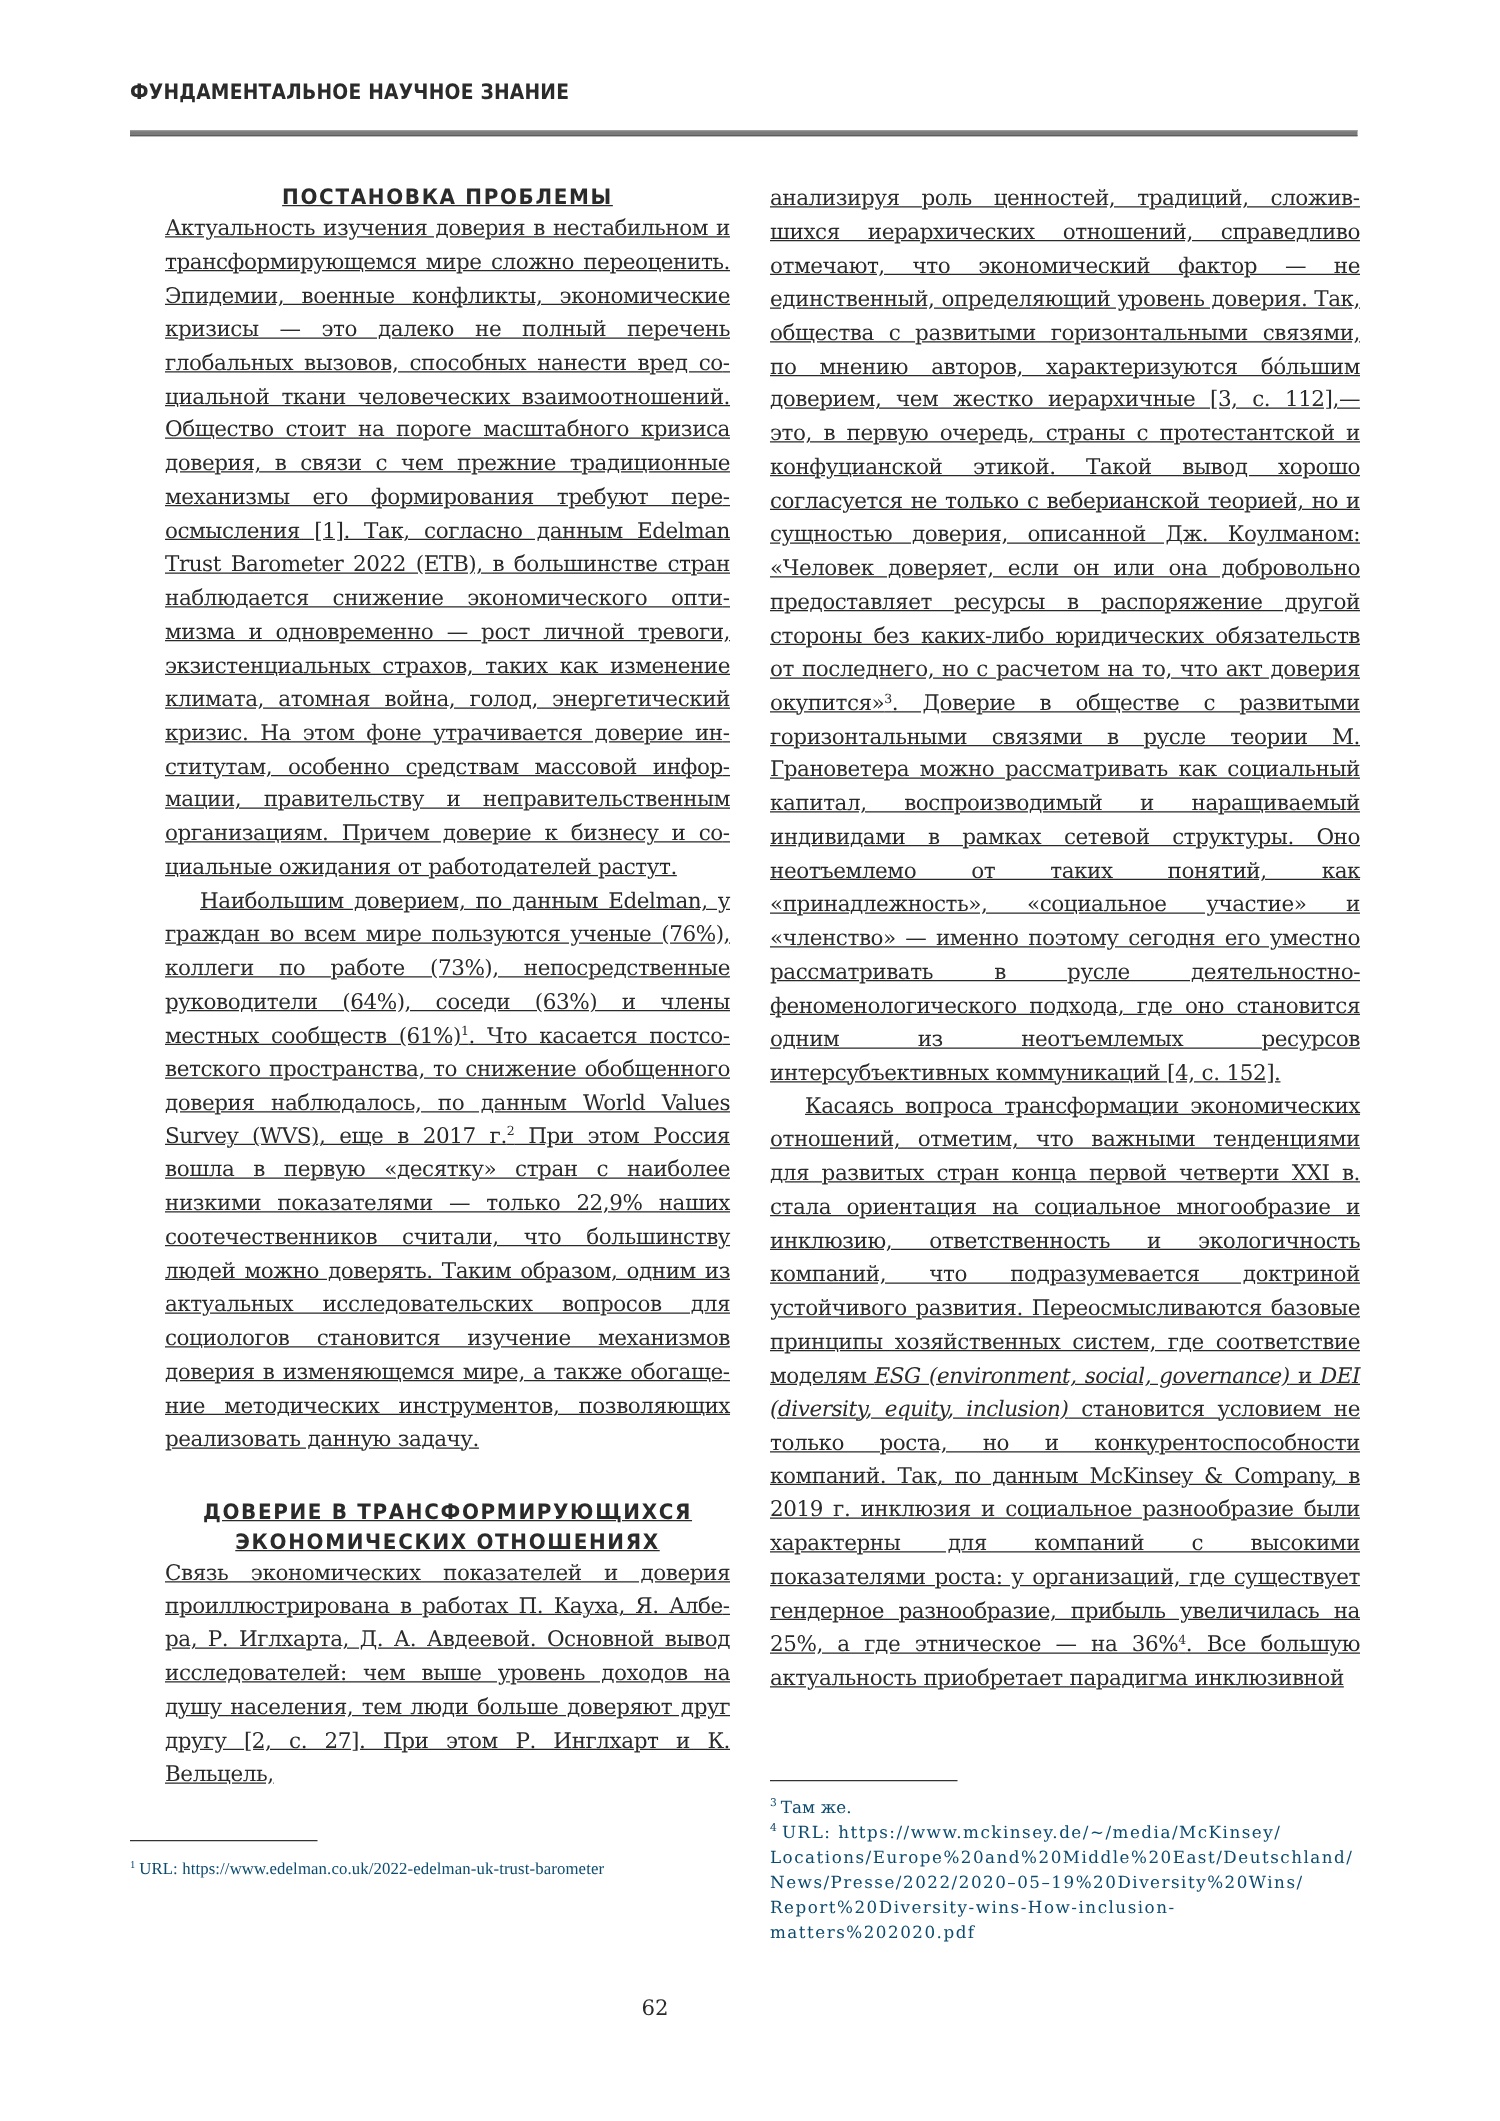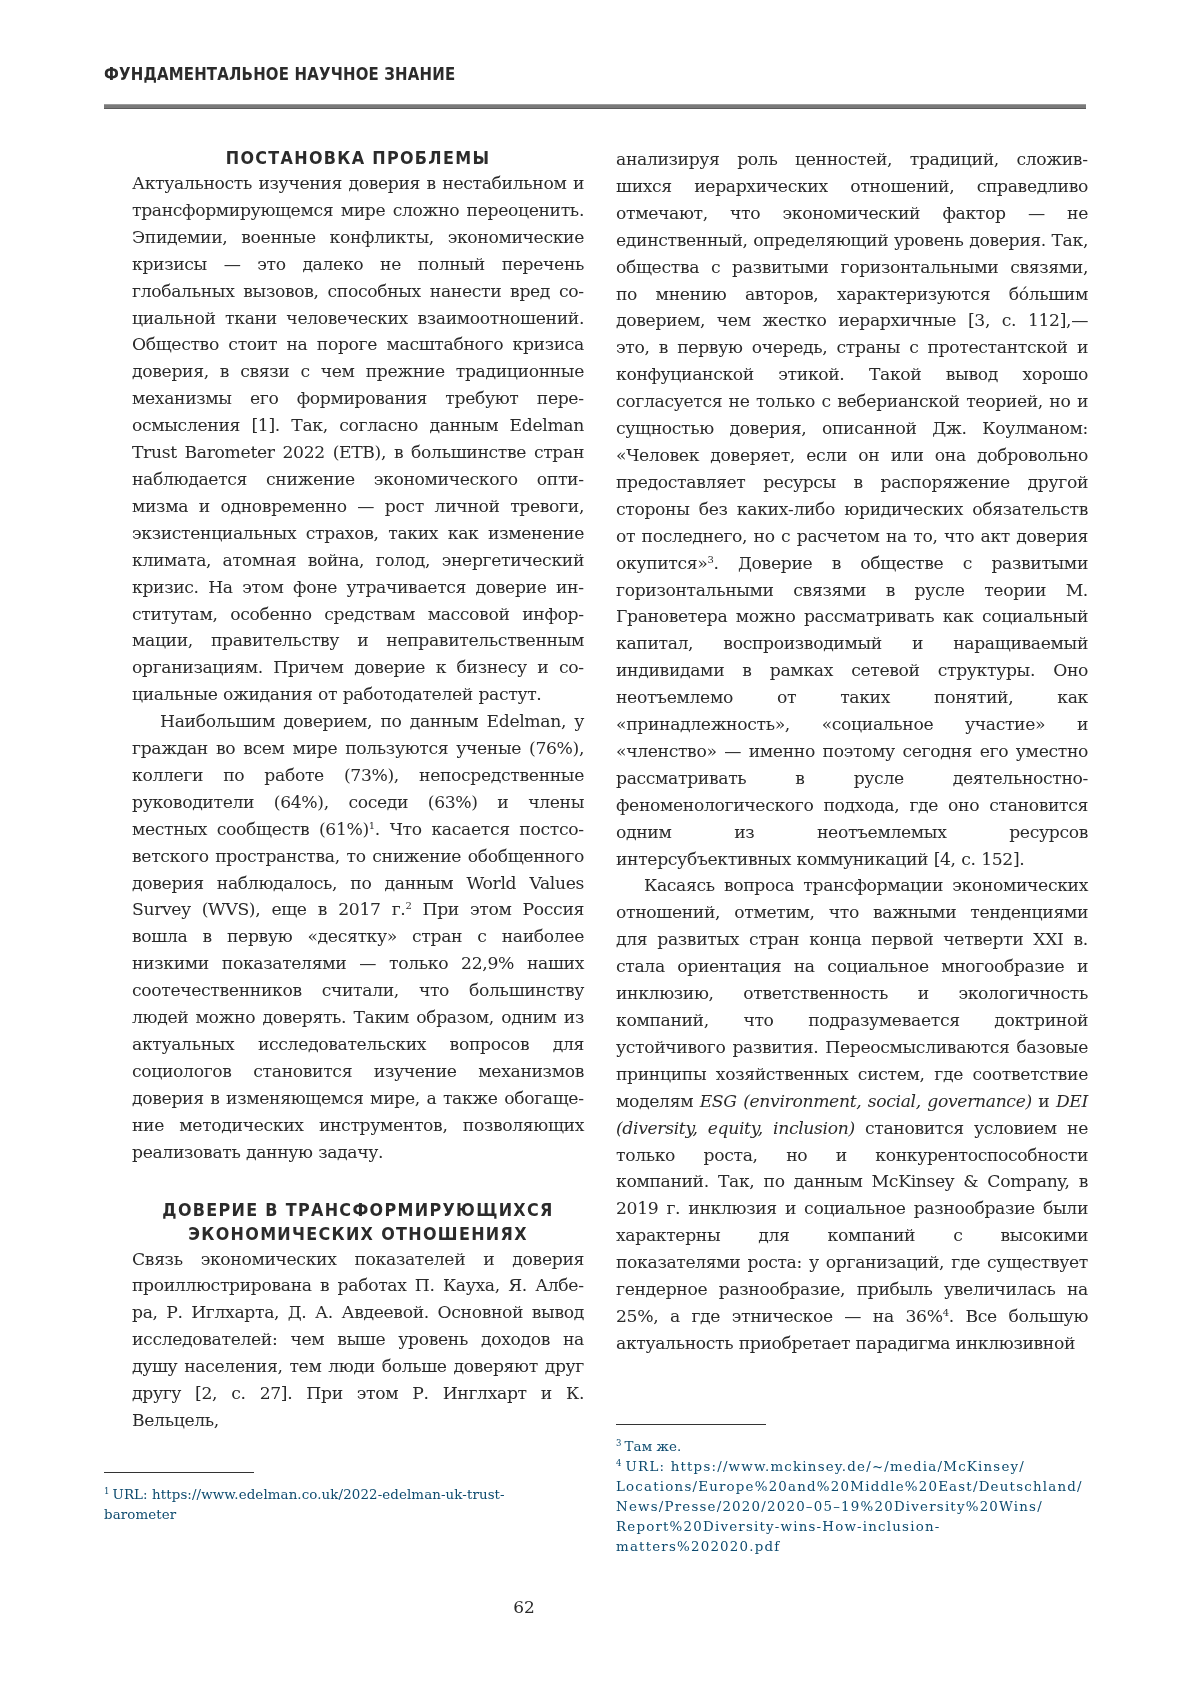--- a/index.html
+++ b/index.html
@@ -26,20 +26,21 @@
       left: 104px; top: 104px;
       width: 982px; height: 5px;
       background: #7a7a7a;
       border-top: 1px solid #9b9b9b;
       border-bottom: 1px solid #5c5c5c;
     }
     .column {
       position: absolute;
       top: 146px;
       width: 452px;
+      text-decoration: underline;
     }
     .col-left  { left: 132px; }
     .col-right { left: 616px; width: 472px; }
 
     .section-title {
       font-family: "DejaVu Sans", "Liberation Sans", sans-serif;
       font-weight: bold;
       font-size: 17px;
       letter-spacing: 1.4px;
       text-align: center;
@@ -57,21 +58,21 @@
     }
     .para.indent { text-indent: 28px; }
     .para sup { font-size: 10px; vertical-align: 6px; line-height: 0; }
     .para em { font-style: italic; }
     .section-gap { height: 32px; }
 
     .footnotes {
       position: absolute;
       width: 452px;
     }
-    .fn-left  { left: 104px; top: 1472px; width: 470px; }
+    .fn-left  { left: 104px; top: 1472px; width: 470px; font-family: Liberation Serif, serif; }
     .fn-right { left: 616px; top: 1424px; width: 472px; }
     .fn-rule {
       width: 150px; height: 1px;
       background: #333;
       margin-bottom: 12px;
     }
     .fn {
       font-size: 13.4px;
       line-height: 20px;
       color: #0c4a6e;
@@ -114,16 +115,16 @@
 </div>
 
 <div class="footnotes fn-left">
   <div class="fn-rule"></div>
   <p class="fn"><sup>1</sup><span>URL:  https://www.edelman.co.uk/2022-edelman-uk-trust-barometer</span></p>
 </div>
 
 <div class="footnotes fn-right">
   <div class="fn-rule"></div>
   <p class="fn"><sup>3</sup><span>Там же.</span></p>
-  <p class="fn fn-url-spaced"><sup>4</sup><span>URL: https://www.mckinsey.de/~/media/McKinsey/ Locations/Europe%20and%20Middle%20East/Deutschland/ News/Presse/2020/2020–05–19%20Diversity%20Wins/ Report%20Diversity-wins-How-inclusion-matters%202020.pdf</span></p>
+  <p class="fn fn-url-spaced"><sup>4</sup><span>URL: https://www.mckinsey.de/~/media/McKinsey/ Locations/Europe%20and%20Middle%20East/Deutschland/ News/Presse/2022/2020–05–19%20Diversity%20Wins/ Report%20Diversity-wins-How-inclusion-matters%202020.pdf</span></p>
 </div>
 
 <div class="page-number">62</div>
 
 </body></html>

